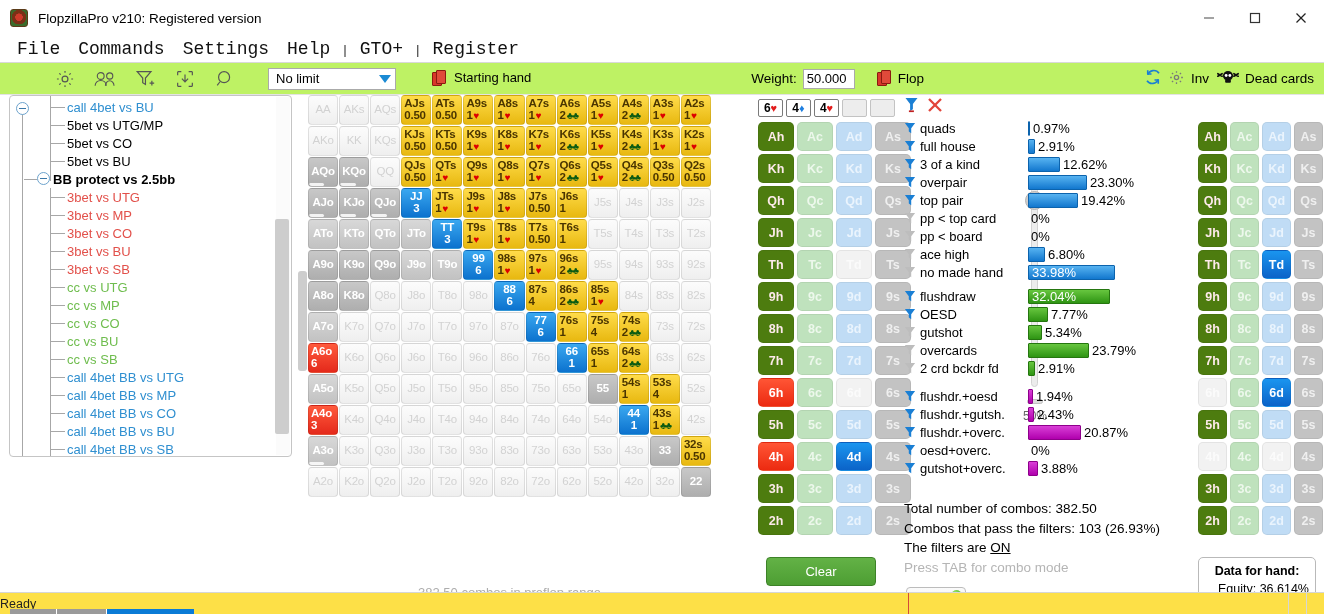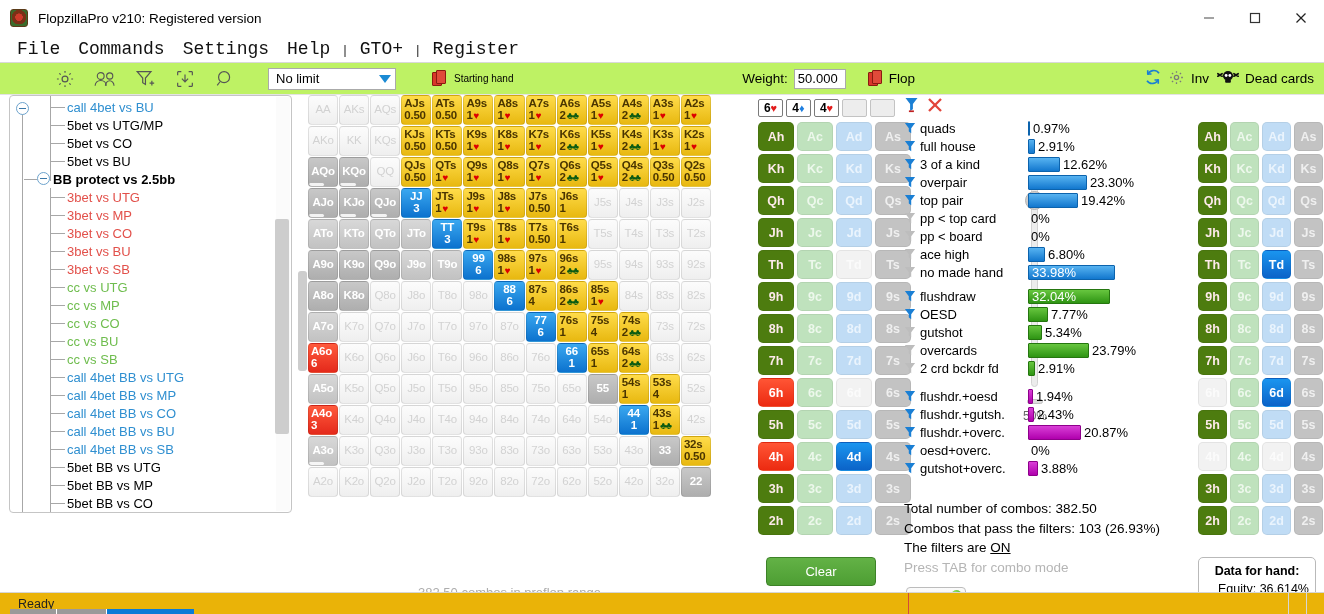--- a/index.html
+++ b/index.html
@@ -33,37 +33,37 @@
   }
   .tb-icons { display:flex; align-items:center; gap:14px; margin-left:52px; }
   .tb-ico { width:26px; height:24px; display:flex; align-items:center; justify-content:center; cursor:pointer; }
   #limit-select {
     margin-left:30px; width:128px; height:22px;
     border:1px solid #aaa; background:#fff; display:flex; align-items:center;
     padding:0 4px 0 7px; font-size:13px; cursor:pointer;
   }
   #limit-select .cap { flex:1; }
   .tri-down { width:0;height:0;border-left:6px solid transparent;border-right:6px solid transparent;border-top:8px solid #1a8ad4; }
-  #starting-hand { margin-left:36px; display:flex; align-items:center; gap:7px; font-size:10px; }
+  #starting-hand { margin-left:36px; display:flex; align-items:flex-start; gap:7px; font-size:13px; }
   .cardstack { width:15px;height:17px;position:relative; }
   .cardstack i { position:absolute; width:10px;height:14px; border-radius:1px; border:1px solid #8a1b10; background:#d9372a; }
   .cardstack i:nth-child(1){left:0;top:2px;}
   .cardstack i:nth-child(2){left:4px;top:0px;background:#e04a3a;}
   #weight-wrap { margin-left:auto; display:flex; align-items:center; gap:6px; padding-right:0px; }
   #weight-label { font-size:13.5px; }
   #weight-input { width:52px;height:20px;border:1px solid #aaa;background:#fff;font-size:13px;padding:1px 3px;overflow:hidden;white-space:nowrap; }
   #flop-title { display:flex;align-items:center;gap:6px;font-size:13.5px; margin-left:22px; }
   .tb-right { margin-left:auto; display:flex; align-items:center; gap:8px; padding-right:10px; }
   #inv-grp, #dead-grp { display:flex; align-items:center; gap:6px; font-size:13.5px; }
   
   #main { display:flex; height:524px; position:relative; }
   
   #leftpanel { width:300px; position:relative; }
   #tree-box {
-    position:absolute; left:9px; top:0px; width:283px; height:418px;
+    position:absolute; left:9px; top:0px; width:283px; height:362px;
     border:1px solid #c5c5c5; border-radius:4px; background:#fff; overflow:hidden;
   }
   #tree-scroll { position:absolute; inset:0; padding:2px 0 0 0; }
   .tnode { height:18px; display:flex; align-items:center; font-size:13px; white-space:nowrap; position:relative; cursor:default; }
   .tconn { width:28px; height:18px; position:relative; flex:0 0 auto; }
   .tconn.leaf::before { content:""; position:absolute; left:13px; top:0; bottom:0; width:1px; background:#a7a7a7; }
   .tconn.leaf::after  { content:""; position:absolute; left:13px; top:9px; width:15px; height:1px; background:#a7a7a7; }
   .tconn.last::before { bottom:9px; }
   .tlabel { padding-left:2px; }
   .exp-box {
@@ -182,22 +182,22 @@
   #deadgrid { position:absolute; left:8px; top:27px; display:grid; grid-template-columns:repeat(4, 29px); gap:3px; }
   #handbox {
     position:absolute; left:8px; top:462px; width:118px;
     border:1px solid #b9b9b9; border-radius:5px; background:#fff; padding:5px 6px;
     font-size:12.5px; line-height:1.42; text-align:right;
   }
   #handbox .hb-title { text-align:center; font-weight:bold; }
   
   #statusbar {
     position:absolute; left:0; bottom:0; width:1324px; height:22px;
-    border-top:1px solid #d6d6d6; background:#eab308; font-size:12.5px;
-    display:flex; align-items:center; padding-left:18px; color:#222;
+    border-top:1px solid #d6d6d6; background:#fde047; font-size:12.5px;
+    display:flex; align-items:center; padding-left:0; color:#222;
   }
   #sb-grips { margin-left:auto; display:flex; gap:0; height:22px; align-items:stretch; padding-right:0; }
   .grip { width:18px; border-left:1px solid #d6d6d6; }
   .redline { position:absolute; left:908px; top:0; width:1px; height:22px; background:#d34b3a; }
 </style>
 </head>
 <body>
 
 <div id="titlebar">
   <div id="app-icon"></div>

